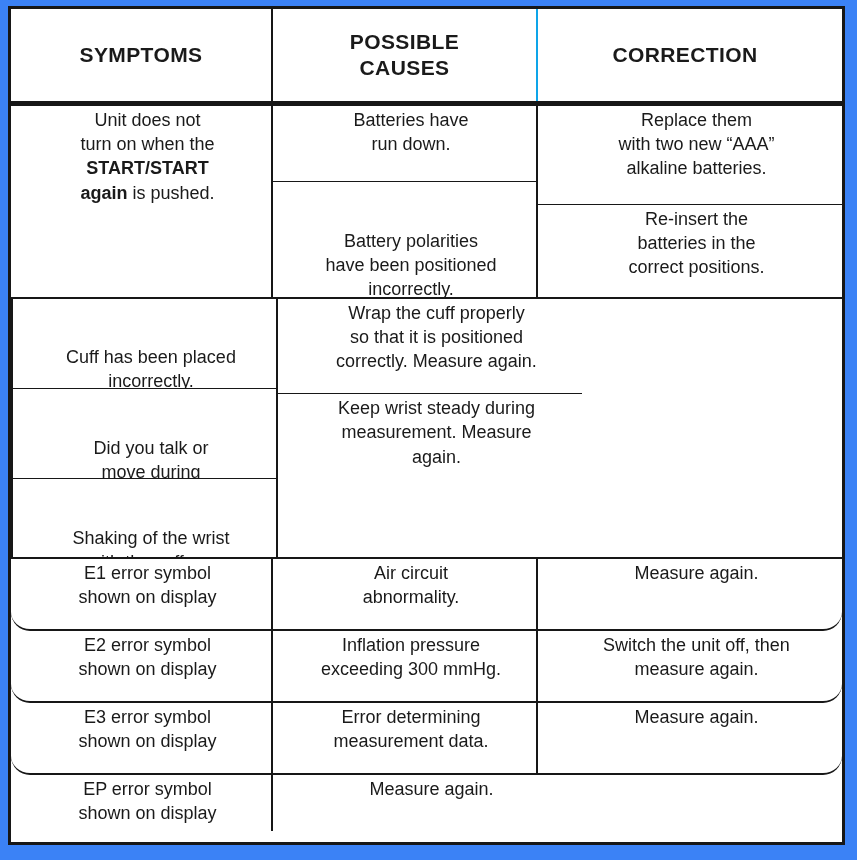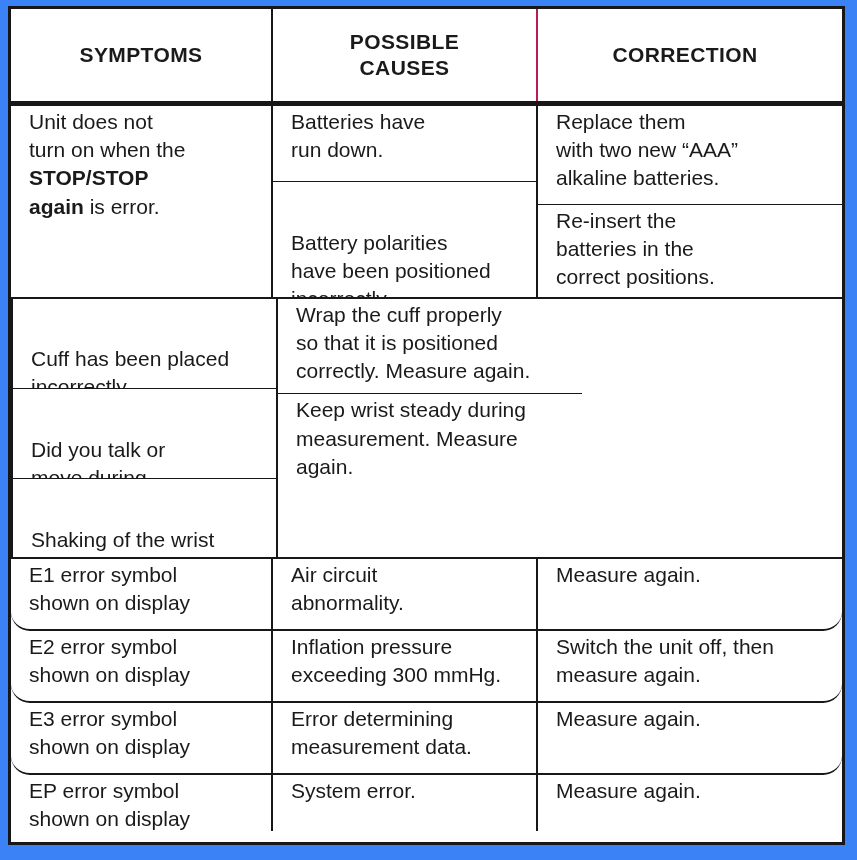--- a/index.html
+++ b/index.html
@@ -48,21 +48,21 @@
     justify-content: center;
     text-align: center;
     font-weight: bold;
     font-size: 21px;
     letter-spacing: 0.4px;
     line-height: 1.22;
     padding: 0 6px;
   }
   .th.c1 { width: 260px; }
   .th.c2 { width: 265px; border-left: 2px solid #171717; }
-  .th.c3 { width: 296px; border-left: 2px solid #be185d; }
+  .th.c3 { width: 296px; border-left: 2px solid #0ea5e9; }
 
   
   .tbody {
     display: block;
   }
   .major-row {
     display: flex;
     box-sizing: border-box;
     border-bottom: 2.5px solid #171717;
   }
@@ -73,24 +73,25 @@
     display: flex;
     flex-direction: column;
   }
   .col.c1 { width: 260px; }
   .col.c2 { width: 265px; border-left: 2px solid #171717; gap: 45px; }
   .col.c3 { width: 306px; border-left: 2px solid #171717; }
 
   .cell {
     box-sizing: border-box;
     padding: 2px 5px 3px 18px;
-    font-size: 21px;
+    font-size: 18px;
     line-height: 1.345;
     border-bottom: 1.6px solid #171717;
     overflow: hidden;
+    text-align: center;
   }
   .cell:last-child { border-bottom: none; }
   .cell.grow { flex: 1 1 auto; }
 
   .cell b { font-weight: bold; }
 
   
   .h-a { height: 100px; }   
   .h-b { height: 93px; }    
   .h-c { height: 96px; margin-top: 44px; }    
@@ -121,21 +122,21 @@
       </div>
       <div class="th c3">
         <span>CORRECTION</span>
       </div>
     </div>
 
     <div class="tbody">
 
       <div class="major-row h-row1">
         <div class="col c1">
-          <div class="cell grow"><span>Unit does not<br>turn on when the </span><b>STOP/STOP</b><br><b>again</b><span> is error.</span></div>
+          <div class="cell grow"><span>Unit does not<br>turn on when the </span><b>START/START</b><br><b>again</b><span> is pushed.</span></div>
         </div>
         <div class="col c2">
           <div class="cell h-a">Batteries have<br>run down.</div>
           <div class="cell h-b">Battery polarities<br>have been positioned<br>incorrectly.</div>
         </div>
         <div class="col c3">
           <div class="cell h-a">Replace them<br>with two new “AAA”<br>alkaline batteries.</div>
           <div class="cell h-b">Re-insert the<br>batteries in the<br>correct positions.</div>
         </div>
       </div>
@@ -185,23 +186,20 @@
         </div>
         <div class="col c3">
           <div class="cell grow">Measure again.</div>
         </div>
       </div>
 
       <div class="major-row h-row-last">
         <div class="col c1">
           <div class="cell grow">EP error symbol<br>shown on display</div>
         </div>
-        <div class="col c2">
-          <div class="cell grow">System error.</div>
-        </div>
         <div class="col c3">
           <div class="cell grow">Measure again.</div>
         </div>
       </div>
 
     </div>
   </div>
 </div>
 
 </body></html>

